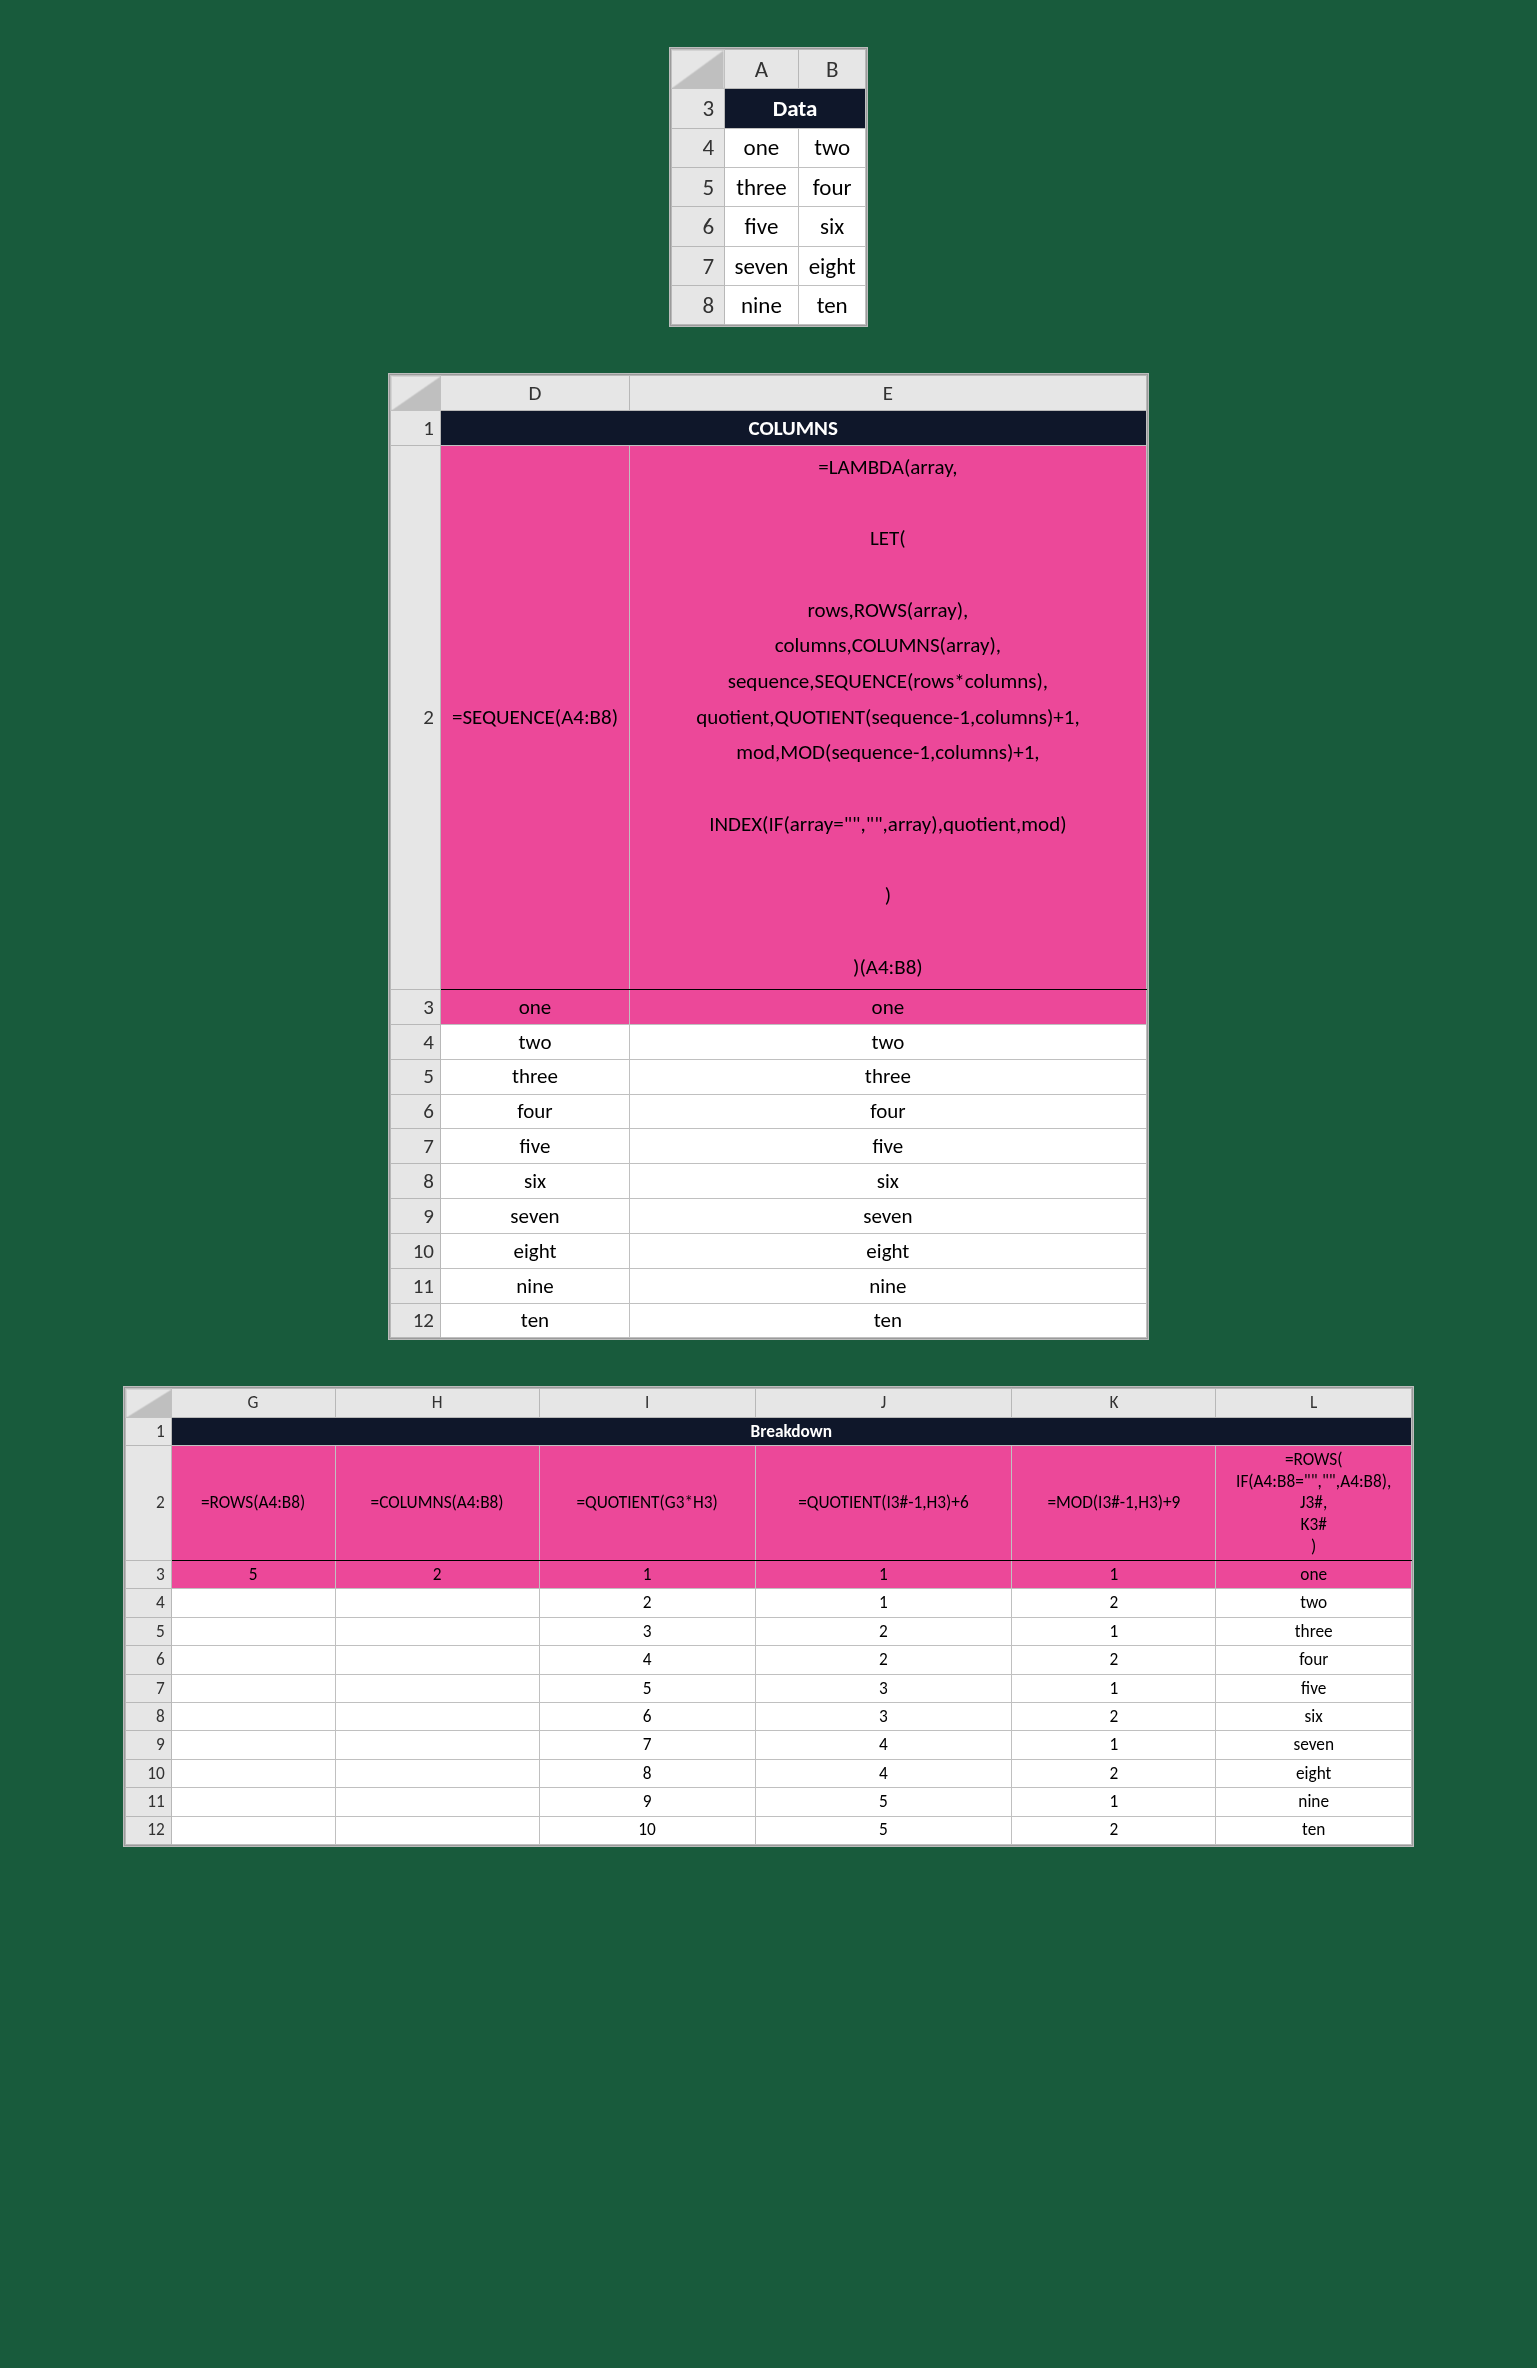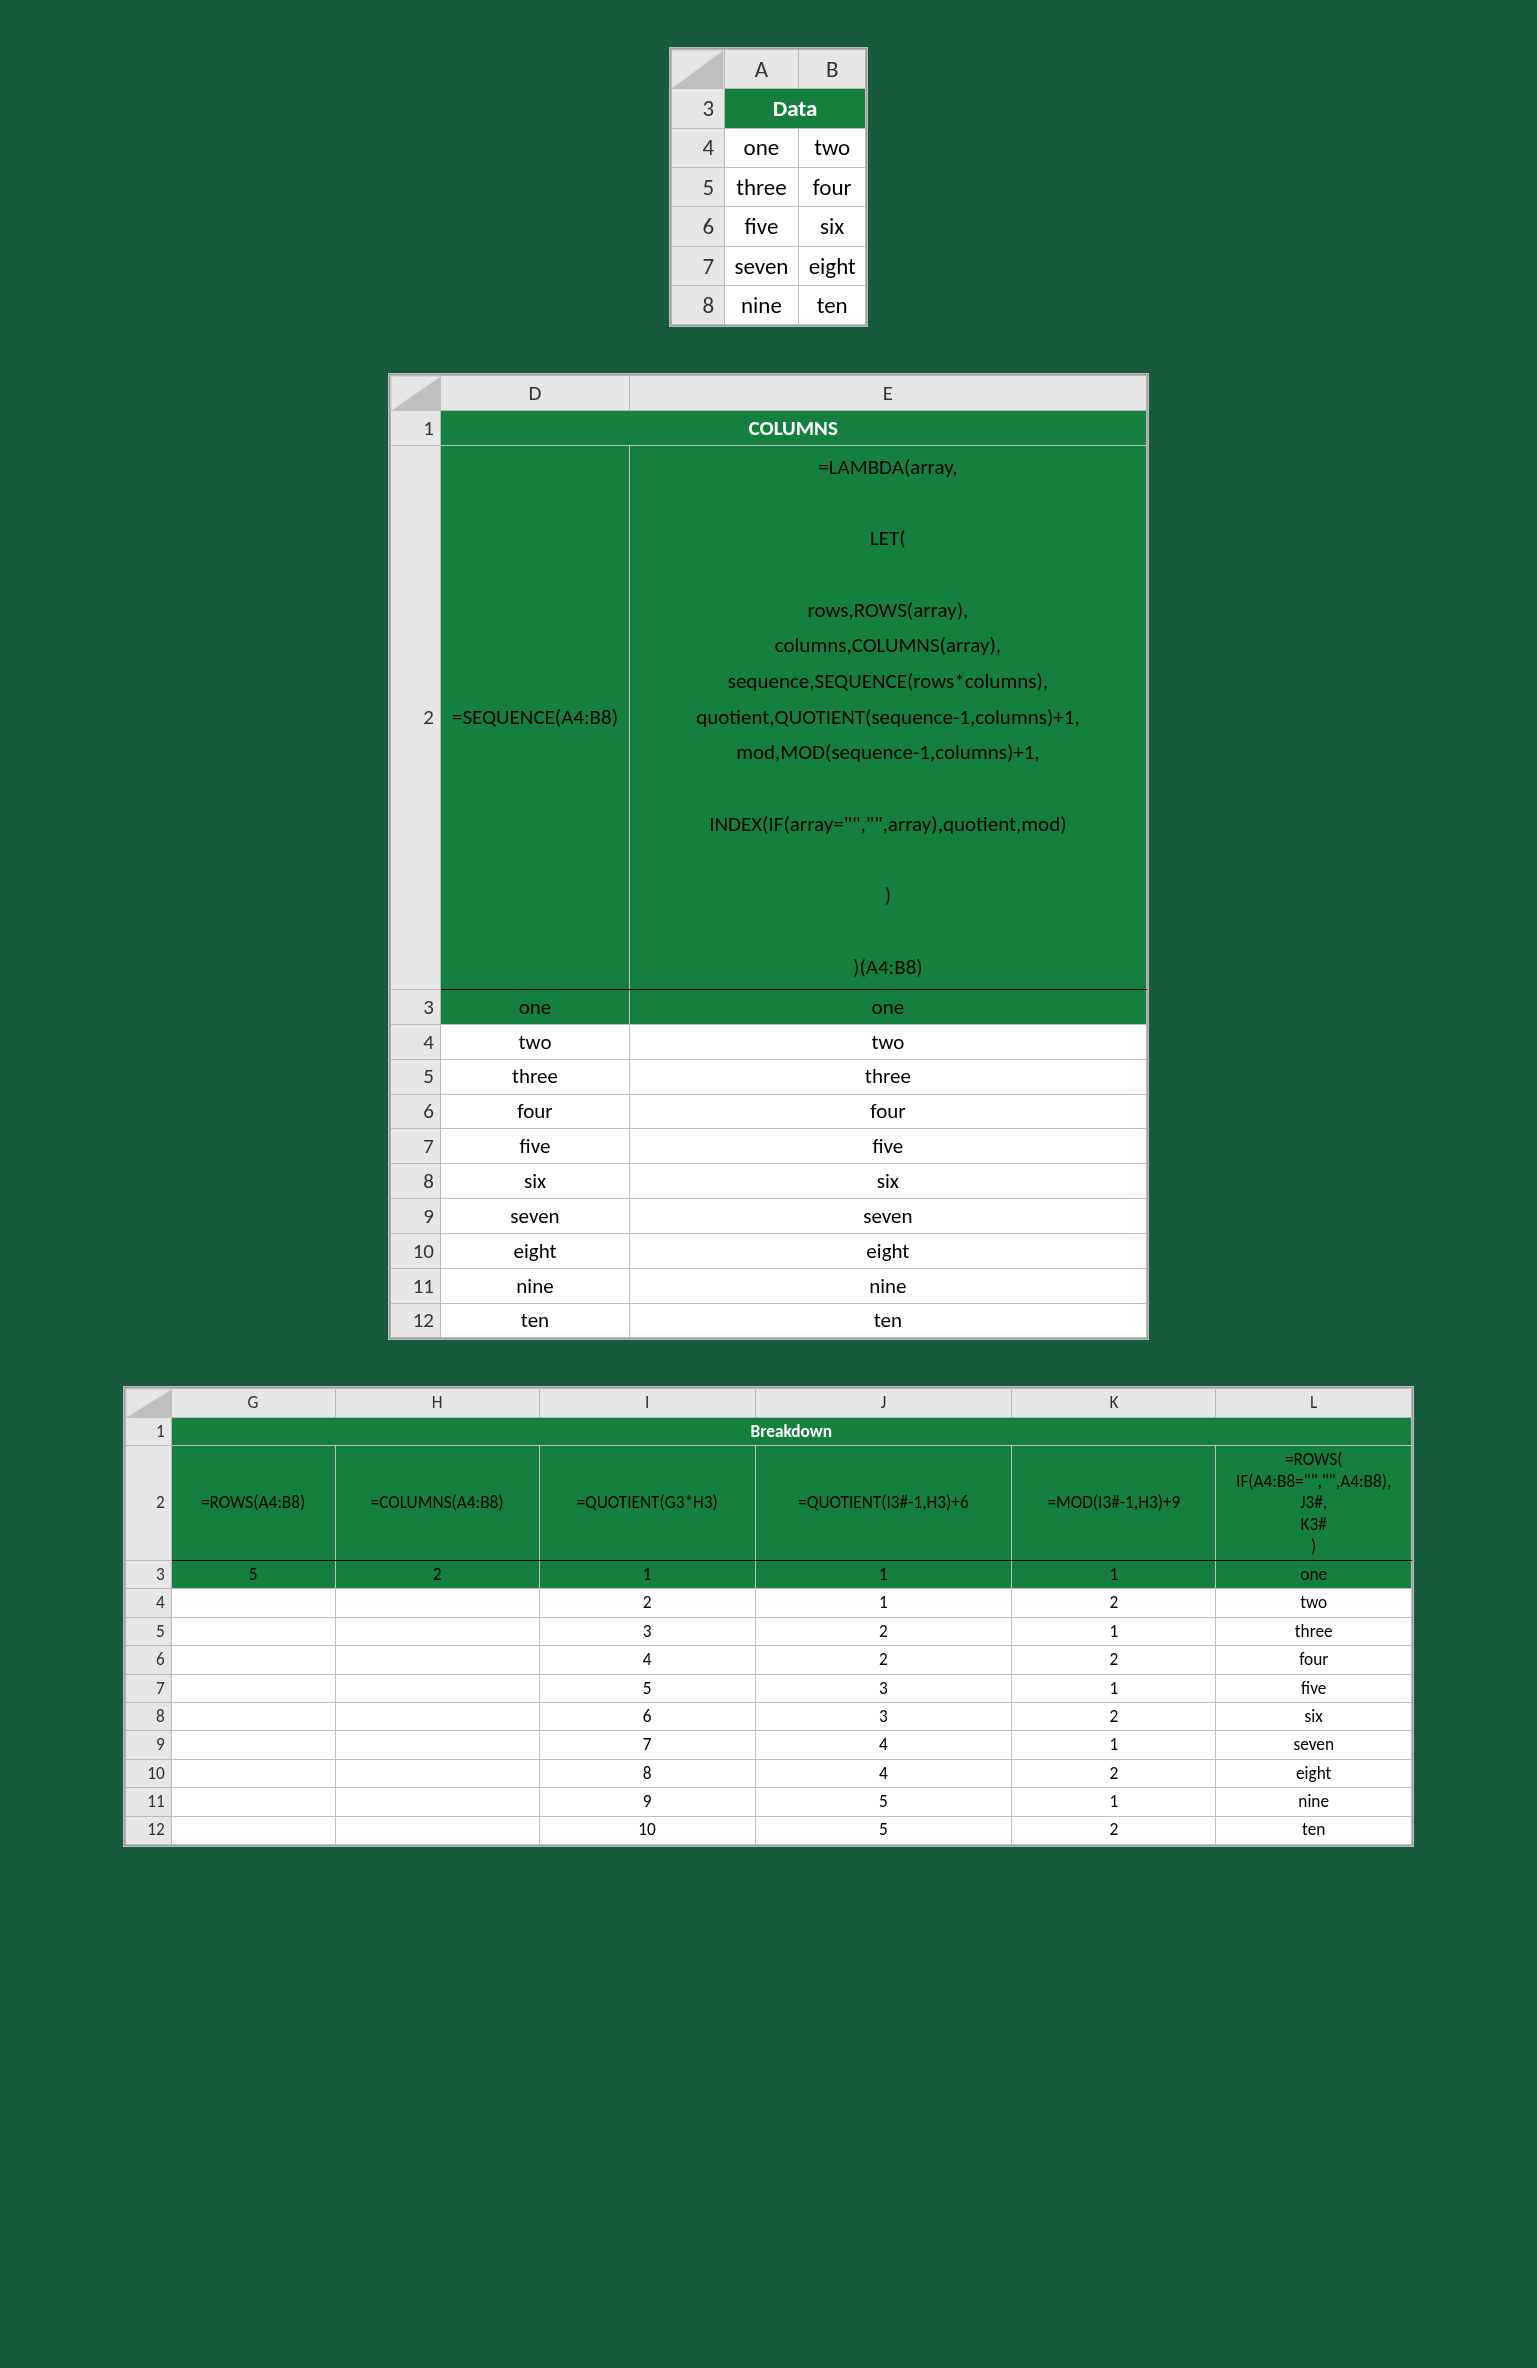--- a/index.html
+++ b/index.html
@@ -2,22 +2,22 @@
 <html><head>
 <meta charset="utf-8">
 <style>
   html,body{margin:0;padding:0;background:#185b3c;font-family:"Calibri","Segoe UI",Arial,sans-serif;}
   body{display:flex;flex-direction:column;align-items:center;padding:48px 19px 58px;gap:48px;color:#000;}
   .block{background:#fff;border:1px solid #9b9b9b;box-shadow:0 0 0 1px #bdbdbd;}
   table{border-collapse:collapse;}
   td,th{border:1px solid #c0c0c0;padding:3.8px 7.7px;text-align:center;font-size:21px;line-height:1.25;white-space:pre-line;}
   .rownum{background:#e6e6e6;color:#333;width:33px;font-size:19px;text-align:right;padding-right:5.8px;border:1px solid #b8b8b8;}
   .colhead{background:#e6e6e6;color:#333;font-weight:400;font-size:19px;border:1px solid #b8b8b8;}
-  .blue{background:#15803d;color:#fff;font-weight:700;}
-  .yellow{background:#15803d;}
+  .blue{background:#0f172a;color:#fff;font-weight:700;}
+  .yellow{background:#ec4899;}
   .thickbottom{border-bottom:1.9px solid #000;}
   .corner{background:linear-gradient(to top left,#bfbfbf 0 49%,#e6e6e6 51% 100%);width:33px;}
   .t1 td{font-size:23px;padding:4.8px 9.6px;}
   .t2 td{font-size:21px;}
   .t3 td{font-size:17.3px;padding:2.9px 5.8px;}
   .t3 .colhead{font-size:17.3px;}
   .t2 .wideE{width:500px;}
   .t3 .wL{width:183px;}
   .colD{width:173px;}
   .formula{font-size:19px;line-height:1.7;}

